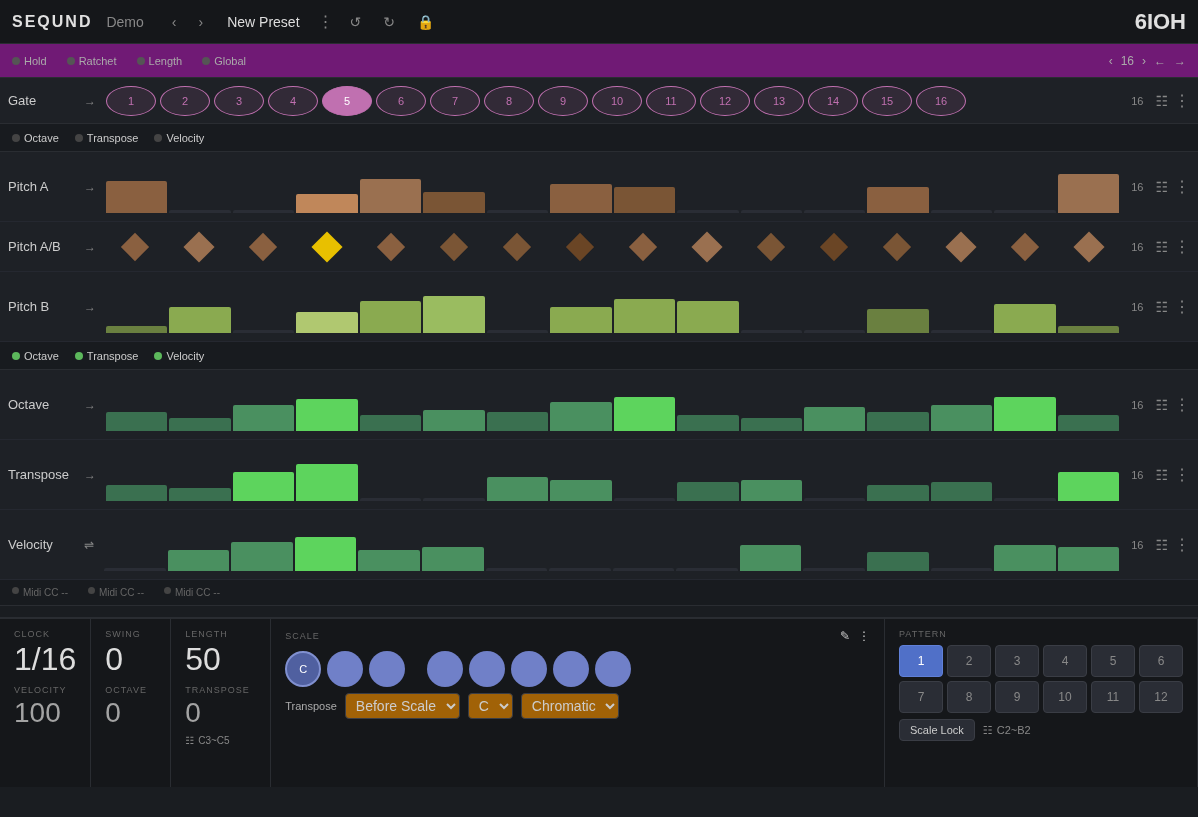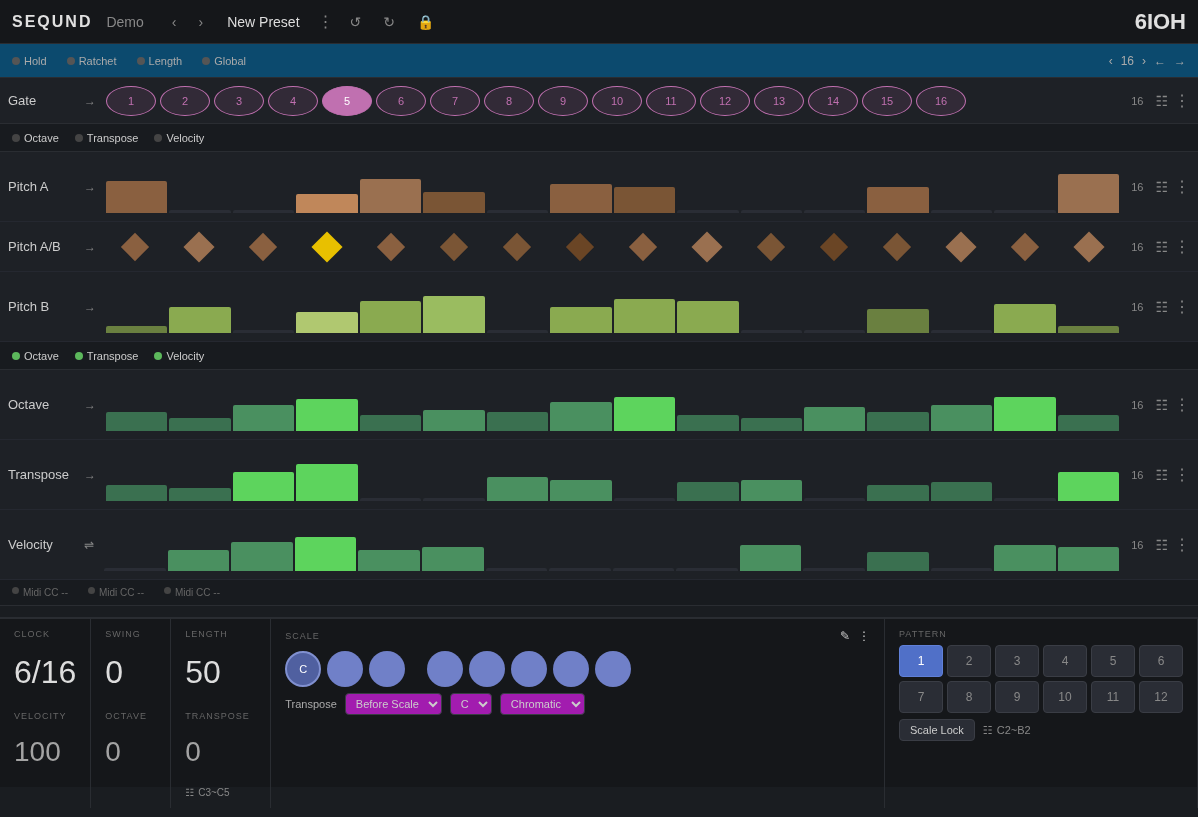--- a/index.html
+++ b/index.html
@@ -60,21 +60,21 @@
       font-weight: bold;
       color: #e0e0e0;
       letter-spacing: -1px;
     }
 
     
     .modifier-row {
       display: flex;
       align-items: center;
       height: 34px;
-      background: #0c4a6e;
+      background: #701a75;
       padding: 0 12px;
       border-bottom: 1px solid #2a2d32;
       gap: 20px;
     }
     .modifier-item {
       display: flex;
       align-items: center;
       gap: 4px;
       color: #aaa;
       font-size: 11px;
@@ -227,21 +227,21 @@
     .midi-dot {
       width: 7px; height: 7px;
       border-radius: 50%;
       background: #444;
     }
     .ctrl-section {
       padding: 10px 14px;
       border-right: 1px solid #2a2d32;
       display: flex;
       flex-direction: column;
-      gap: 17px;
+      gap: 4px;
     }
     .ctrl-label {
       font-size: 9px;
       color: #666;
       letter-spacing: 1px;
       text-transform: uppercase;
     }
     .ctrl-value {
       font-size: 32px;
       color: #ddd;
@@ -321,24 +321,24 @@
       width: 36px; height: 36px;
     }
     .scale-footer {
       display: flex;
       align-items: center;
       gap: 8px;
       margin-top: 4px;
     }
     .scale-footer-label { font-size: 11px; color: #aaa; }
     .scale-select {
-      background: #a21caf;
+      background: #a16207;
       border: 1px solid #3a3d45;
       color: #ccc;
-      font-size: 11px;
+      font-size: 14px;
       padding: 3px 6px;
       border-radius: 4px;
       cursor: pointer;
     }
 
     
     .pattern-section {
       padding: 10px 14px;
       border-right: 1px solid #2a2d32;
     }
@@ -719,21 +719,21 @@
       </div>
     </div>
 
   </div>
 
   <div class="bottom-panel">
     <div class="bottom-inner">
 
       <div class="ctrl-section" style="min-width:90px;">
         <span class="ctrl-label">CLOCK</span>
-        <span class="ctrl-value">6/16</span>
+        <span class="ctrl-value">1/16</span>
         <span class="ctrl-small-label">VELOCITY</span>
         <span class="ctrl-small-value" style="font-size:28px;">100</span>
       </div>
 
       <div class="ctrl-section" style="min-width:80px;">
         <span class="ctrl-label">SWING</span>
         <span class="ctrl-value">0</span>
         <span class="ctrl-small-label">OCTAVE</span>
         <span class="ctrl-small-value" style="font-size:28px;">0</span>
       </div>

